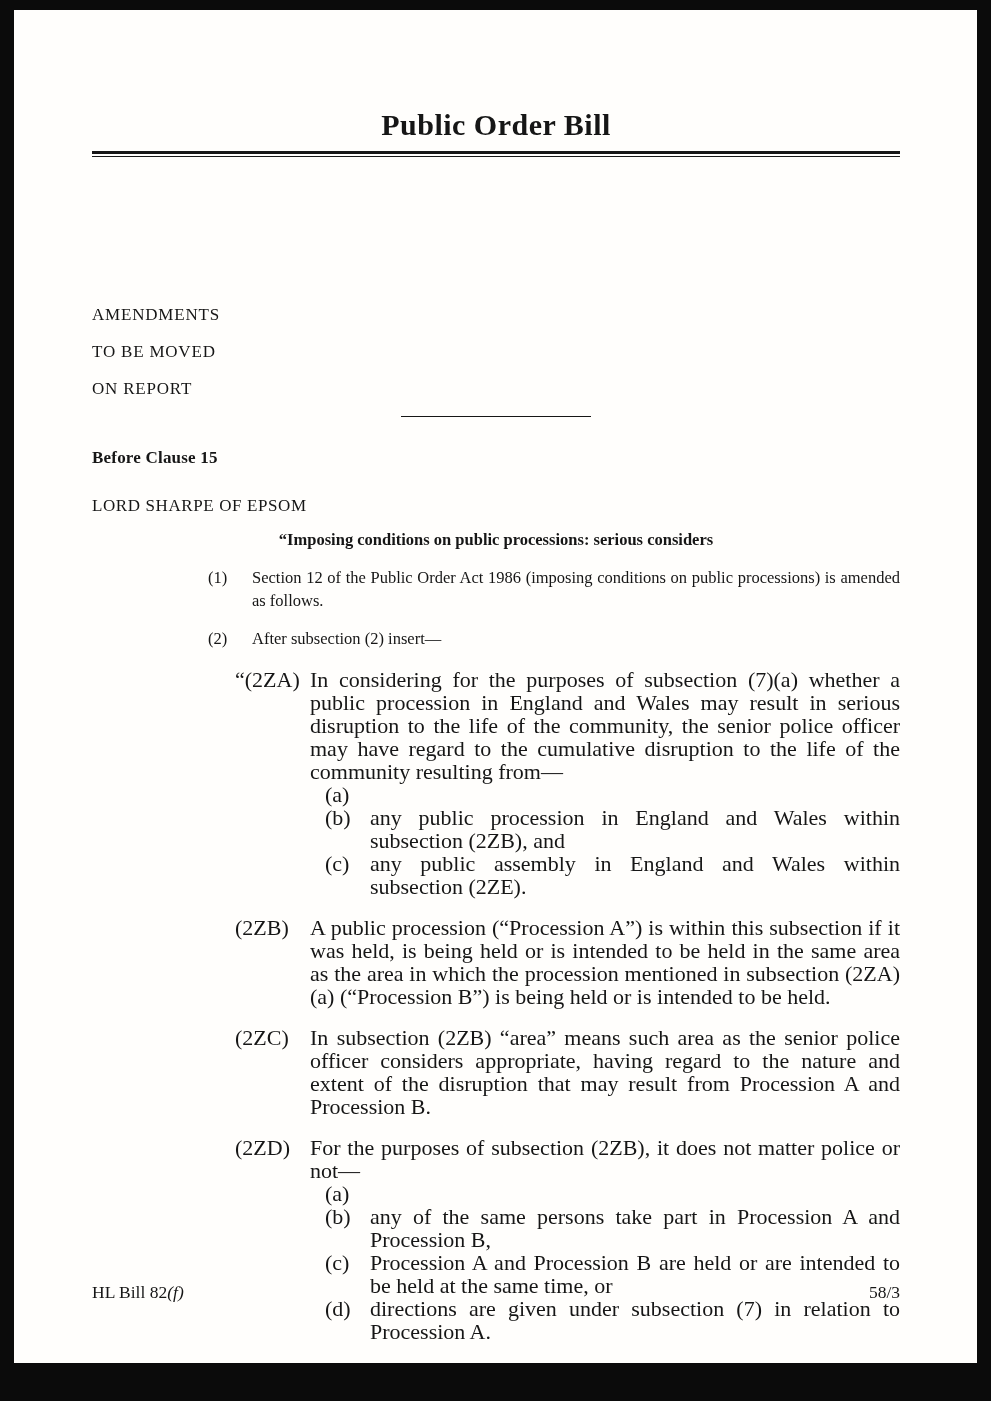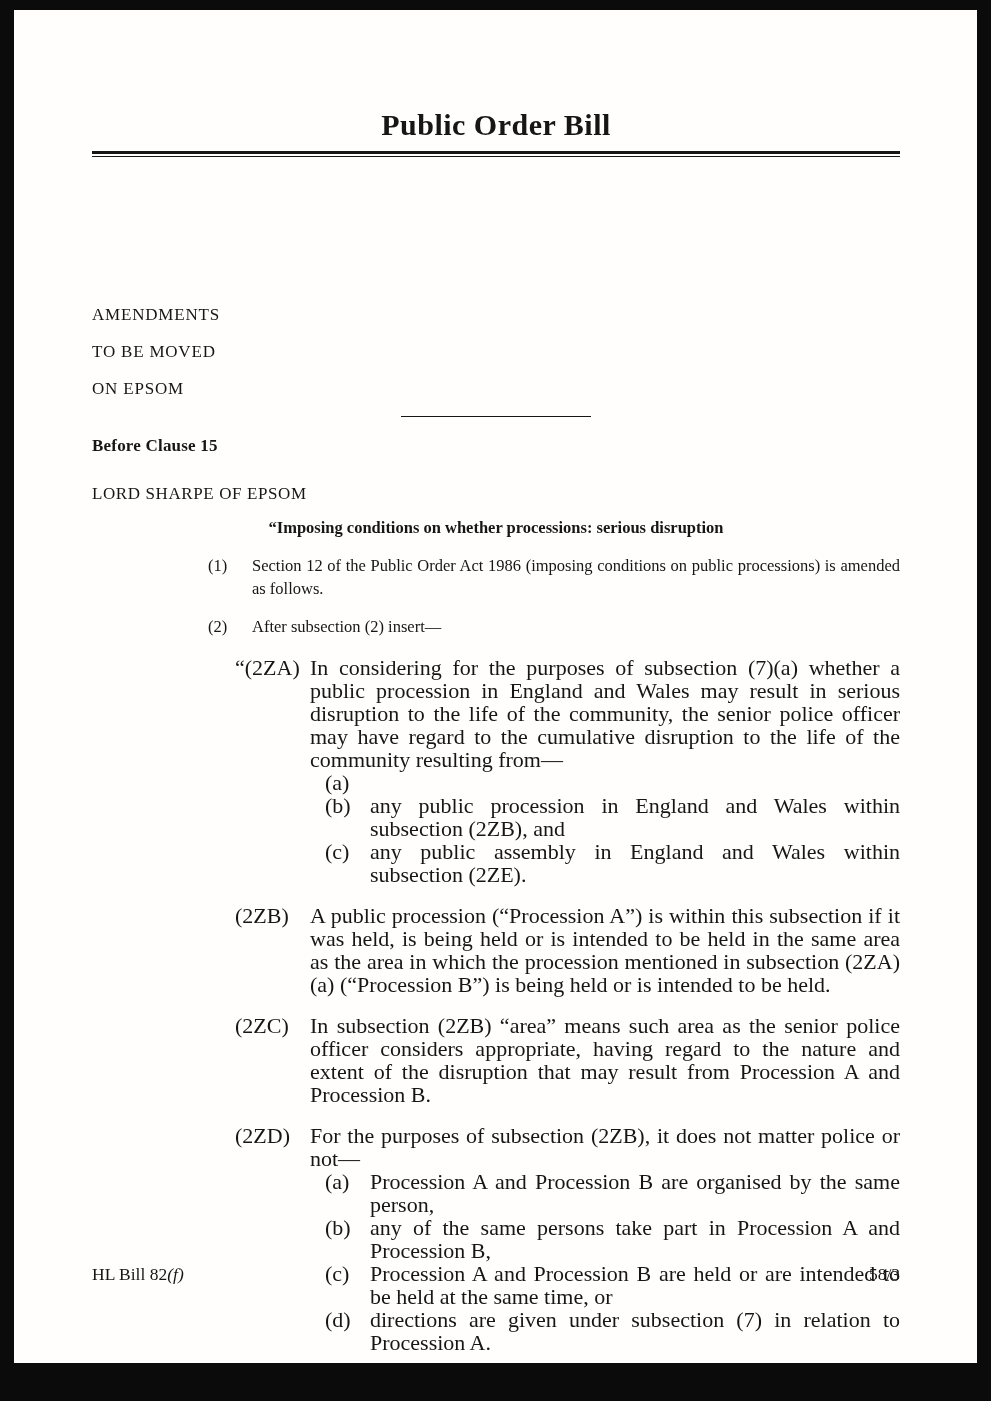--- a/index.html
+++ b/index.html
@@ -40,21 +40,21 @@
     font-size: 17px;
     letter-spacing: 0.8px;
   }
   .amend-line { margin-bottom: 17px; }
   .report-rule {
     width: 190px;
     margin: 13px auto 0 auto;
     border-bottom: 1.5px solid #161616;
   }
   .clause-heading {
-    margin-top: 19px;
+    margin-top: 31px;
     font-weight: bold;
     font-size: 17px;
     letter-spacing: 0.2px;
   }
   .mover {
     margin-top: 28px;
     font-size: 17px;
     letter-spacing: 0.6px;
   }
   .intro {
@@ -91,46 +91,46 @@
   .item .ilabel { flex: none; width: 45px; }
   .txt {
     flex: 1;
     text-align: justify;
     text-justify: inter-word;
   }
   .footer {
     position: absolute;
     left: 78px;
     right: 77px;
-    bottom: 78px;
+    bottom: 60px;
     display: flex;
     justify-content: space-between;
     font-size: 17.5px;
   }
   .ital { font-style: italic; }
 </style>
 </head>
 <body>
 
 <div class="page">
 
   <h1 class="title">Public Order Bill</h1>
   <div class="double-rule"></div>
 
   <div class="amend-block">
     <div class="amend-line">AMENDMENTS</div>
     <div class="amend-line">TO BE MOVED</div>
-    <div class="amend-line">ON EPSOM</div>
+    <div class="amend-line">ON REPORT</div>
     <div class="report-rule"></div>
     <div class="clause-heading">Before Clause 15</div>
     <div class="mover">LORD SHARPE OF EPSOM</div>
   </div>
 
 
-  <p class="new-clause-title">“Imposing conditions on whether processions: serious disruption</p>
+  <p class="new-clause-title">“Imposing conditions on public processions: serious considers</p>
 
   <div class="clause">
     <span class="num">(1)</span>
     <span class="txt">Section 12 of the Public Order Act 1986 (imposing conditions on public processions) is amended as follows.</span>
   </div>
 
   <div class="clause">
     <span class="num">(2)</span>
     <span class="txt">After subsection (2) insert—</span>
   </div>
@@ -167,21 +167,20 @@
     </div>
   </div>
 
   <div class="subsec">
     <div class="subsec-row">
       <span class="slabel">(2ZD)</span>
       <span class="txt">For the purposes of subsection (2ZB), it does not matter police or not—</span>
     </div>
     <div class="item">
       <span class="ilabel">(a)</span>
-      <span class="txt">Procession A and Procession B are organised by the same person,</span>
     </div>
     <div class="item">
       <span class="ilabel">(b)</span>
       <span class="txt">any of the same persons take part in Procession A and Procession B,</span>
     </div>
     <div class="item">
       <span class="ilabel">(c)</span>
       <span class="txt">Procession A and Procession B are held or are intended to be held at the same time, or</span>
     </div>
     <div class="item">

